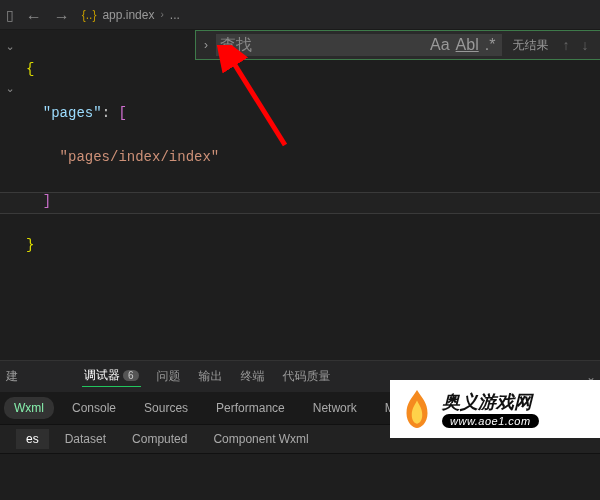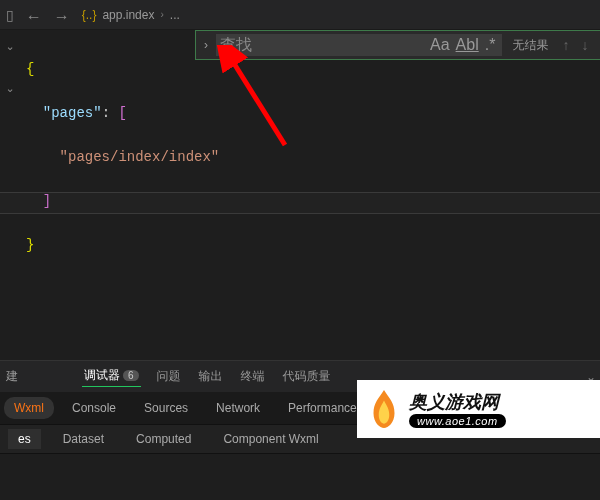--- a/index.html
+++ b/index.html
@@ -148,41 +148,41 @@
     display: flex;
     align-items: center;
     height: 32px;
     background: #1a1a1a;
     padding: 0 4px;
     gap: 8px;
     font-size: 12px;
     color: #aaa;
   }
   .panel-tabs2 .dtab { padding: 4px 10px; cursor: pointer; }
-  .panel-tabs2 .dtab.active { background: #333; color: #f97316; border-radius: 10px; }
+  .panel-tabs2 .dtab.active { background: #333; color: #86efac; border-radius: 10px; }
   .panel-tabs3 {
     display: flex;
     align-items: center;
     height: 30px;
     background: #222;
     border-top: 1px solid #111;
     border-bottom: 1px solid #111;
-    padding: 0 8px;
-    gap: 12px;
+    padding: 0 16px;
+    gap: 6px;
     font-size: 12px;
     color: #aaa;
   }
   .panel-tabs3 .stab { padding: 3px 10px; cursor: pointer; }
   .panel-tabs3 .stab.active { color: #fff; background: #2f2f2f; }
 
   .watermark {
     position: absolute;
     right: 0;
     bottom: 62px;
-    width: 243px;
+    width: 210px;
     height: 58px;
     background: #fff;
     display: flex;
     align-items: center;
     z-index: 40;
     padding: 0 6px;
     gap: 4px;
   }
   .wm-flame { width: 42px; height: 42px; }
   .wm-text { display: flex; flex-direction: column; }
@@ -264,22 +264,22 @@
     <span class="tab">问题</span>
     <span class="tab">输出</span>
     <span class="tab">终端</span>
     <span class="tab">代码质量</span>
     <span class="panel-collapse">⌄</span>
   </div>
   <div class="panel-tabs2">
     <span class="dtab active">Wxml</span>
     <span class="dtab">Console</span>
     <span class="dtab">Sources</span>
+    <span class="dtab">Performance</span>
     <span class="dtab">Network</span>
-    <span class="dtab">Performance</span>
     <span class="dtab">Memo</span>
   </div>
   <div class="panel-tabs3">
     <span class="stab active">es</span>
     <span class="stab">Dataset</span>
     <span class="stab">Computed</span>
     <span class="stab">Component Wxml</span>
   </div>
 </div>
 

